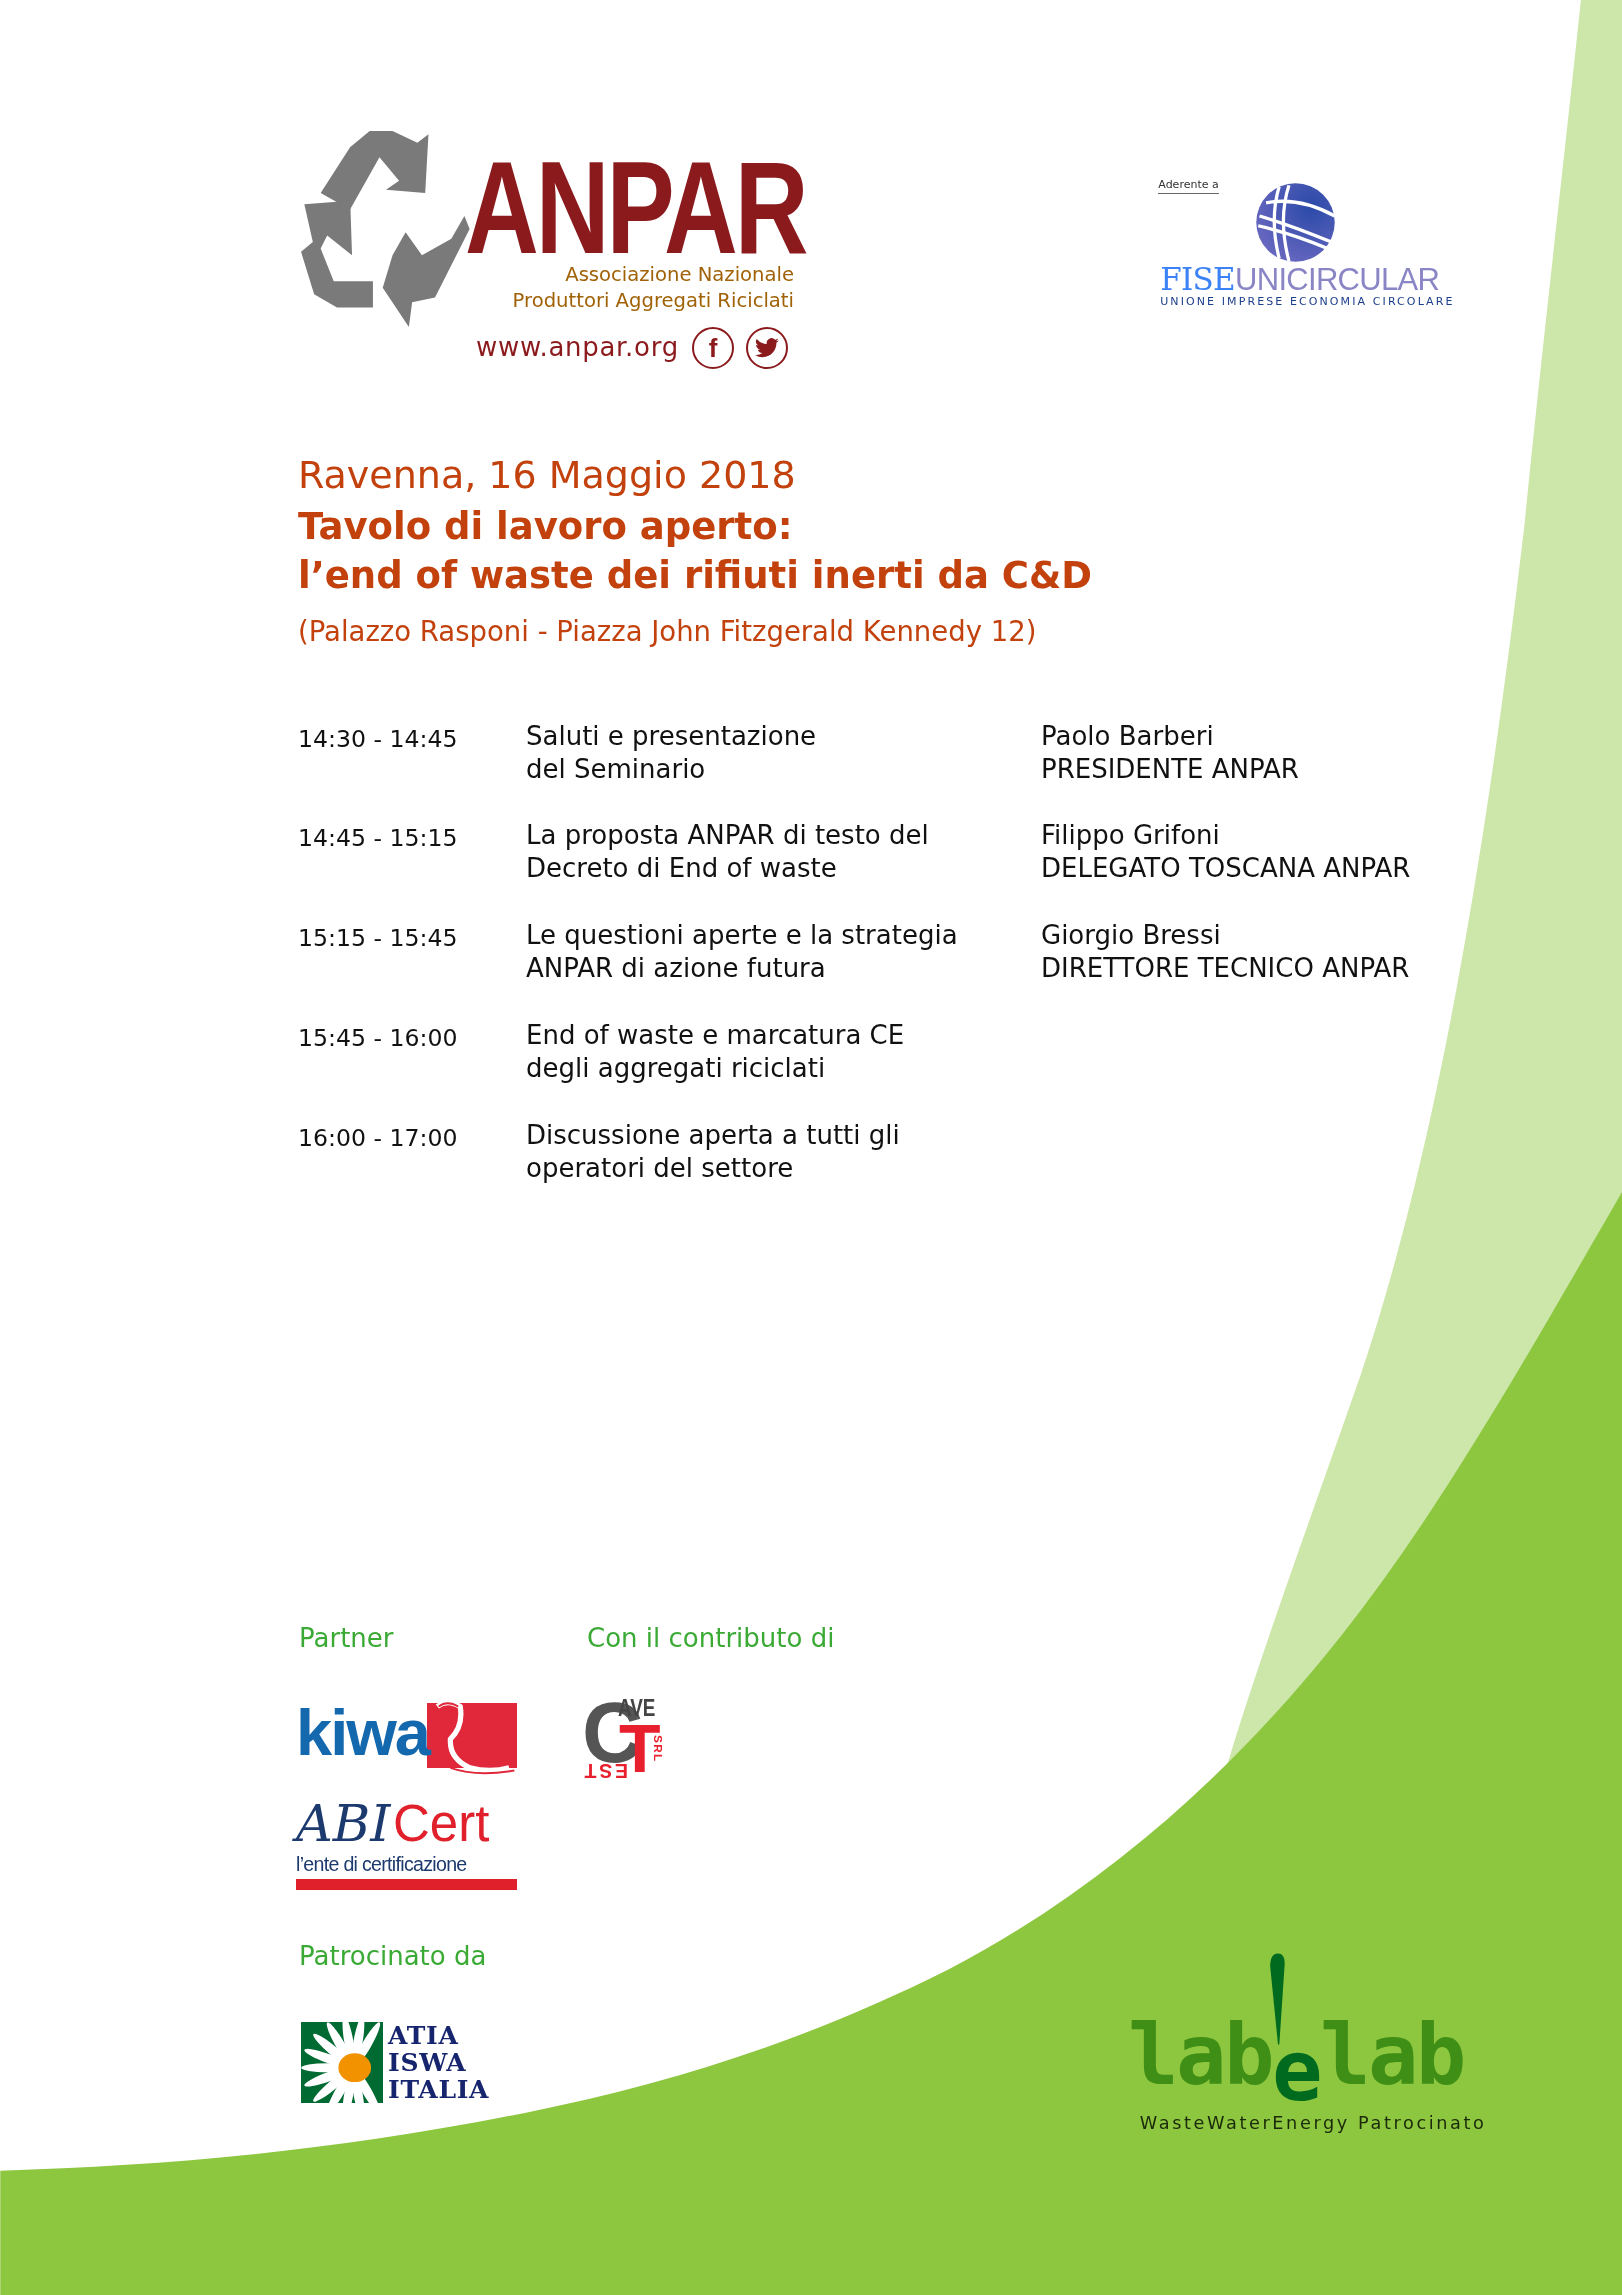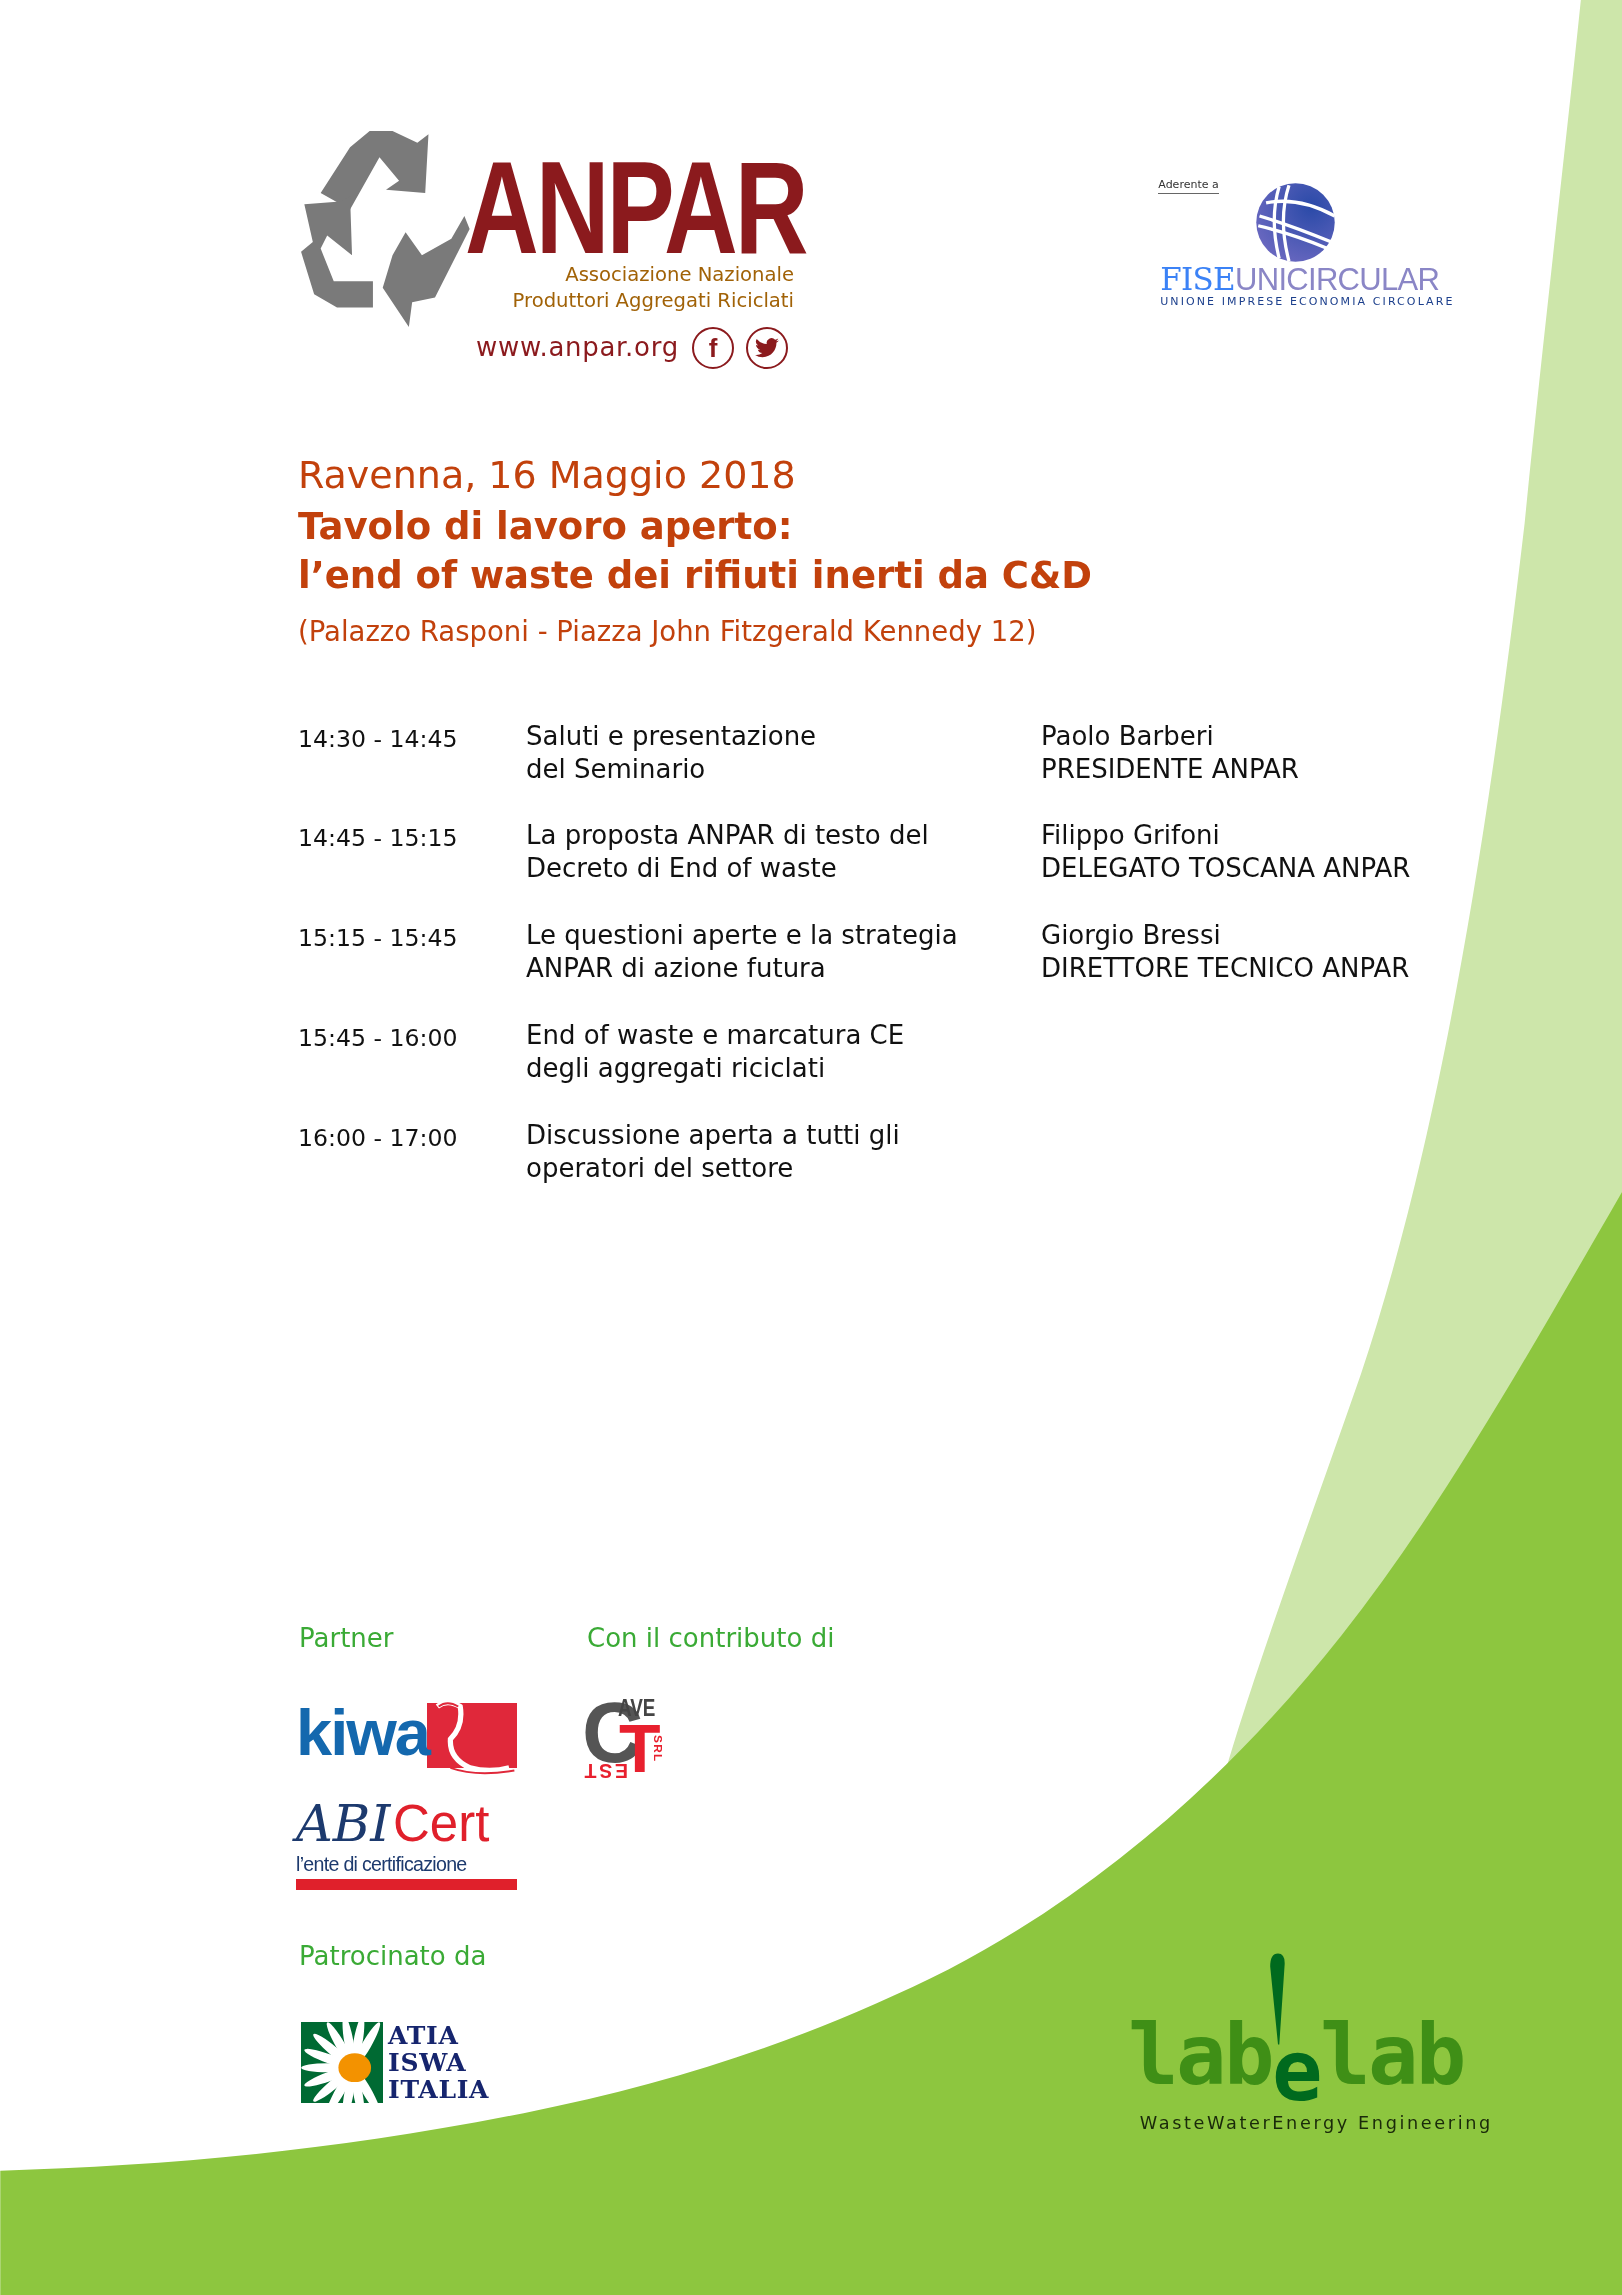--- a/index.html
+++ b/index.html
@@ -268,15 +268,15 @@
     <div>ISWA</div>
     <div>ITALIA</div>
   </div>
 </div>
 
 <div id="labelab-logo" class="abs">
   <svg class="lab-drop" width="26" height="92" viewBox="0 0 40 140">
     <path d="M8 20 Q8 0 20 0 Q32 0 30 20 L22 140 L20 140 Z" fill="#006a1e"></path>
   </svg>
   <div class="lab-word"><span>lab</span><span class="lab-e">e</span><span>lab</span></div>
-  <div class="lab-tag">WasteWaterEnergy Engineering</div>
+  <div class="lab-tag">WasteWaterEnergy Patrocinato</div>
 </div>
 
 
 </body></html>

